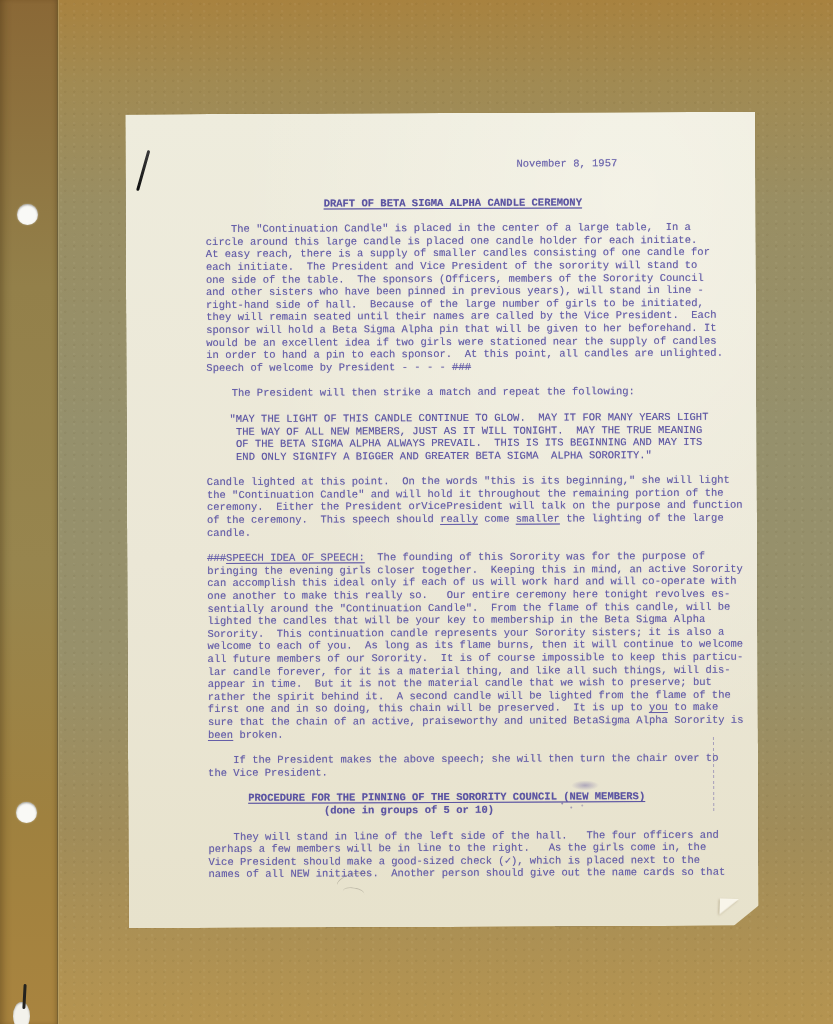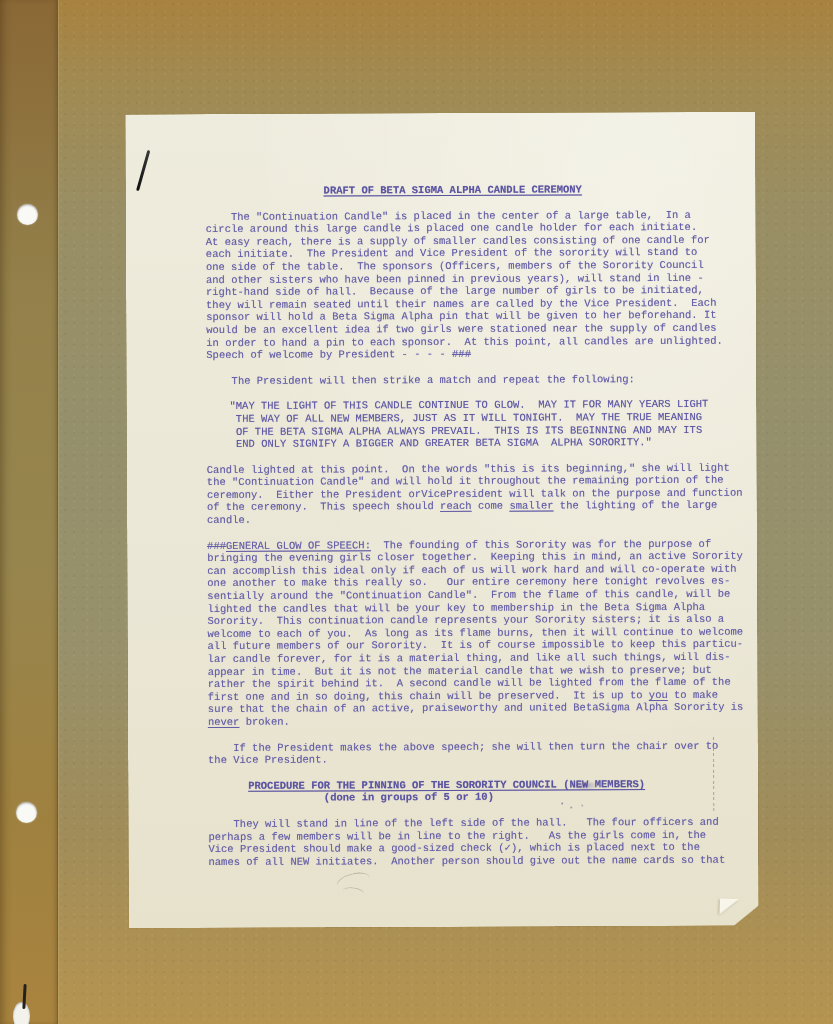--- a/index.html
+++ b/index.html
@@ -110,20 +110,21 @@
   <div class="crease"></div>
   <div class="hole top"></div>
   <div class="hole bottom"></div>
   <div class="edge-hole"></div>
   <div class="edge-mark"></div>
 
   <div class="paper">
     <div class="staple-mark"></div>
 
     <div class="paper-content">
+      <div class="date-line">November 8, 1957</div>
       <div>
           <div class="block title"><span class="u">DRAFT OF BETA SIGMA ALPHA CANDLE CEREMONY</span></div>
           <div class="block para">    The "Continuation Candle" is placed in the center of a large table,  In a
 circle around this large candle is placed one candle holder for each initiate.
 At easy reach, there is a supply of smaller candles consisting of one candle for
 each initiate.  The President and Vice President of the sorority will stand to
 one side of the table.  The sponsors (Officers, members of the Sorority Council
 and other sisters who have been pinned in previous years), will stand in line -
 right-hand side of hall.  Because of the large number of girls to be initiated,
 they will remain seated until their names are called by the Vice President.  Each
@@ -132,37 +133,37 @@
 in order to hand a pin to each sponsor.  At this point, all candles are unlighted.
 Speech of welcome by President - - - - <span class="s">###</span></div>
           <div class="block para">    The President will then strike a match and repeat the following:</div>
           <div class="block quote">"MAY THE LIGHT OF THIS CANDLE CONTINUE TO GLOW.  MAY IT FOR MANY YEARS LIGHT
  THE WAY OF ALL NEW MEMBERS, JUST AS IT WILL TONIGHT.  MAY THE TRUE MEANING
  OF THE BETA SIGMA ALPHA ALWAYS PREVAIL.  THIS IS ITS BEGINNING AND MAY ITS
  END ONLY SIGNIFY A BIGGER AND GREATER BETA SIGMA  ALPHA SORORITY."</div>
           <div class="block para">Candle lighted at this point.  On the words "this is its beginning," she will light
 the "Continuation Candle" and will hold it throughout the remaining portion of the
 ceremony.  Either the President orVicePresident will talk on the purpose and function
-of the ceremony.  This speech should <span class="u">reach</span> come <span class="u">smaller</span> the lighting of the large
+of the ceremony.  This speech should <span class="u">really</span> come <span class="u">smaller</span> the lighting of the large
 candle.</div>
-          <div class="block para"><span class="s">###</span><span class="u">GENERAL GLOW OF SPEECH:</span>  The founding of this Sorority was for the purpose of
+          <div class="block para"><span class="s">###</span><span class="u">SPEECH IDEA OF SPEECH:</span>  The founding of this Sorority was for the purpose of
 bringing the evening girls closer together.  Keeping this in mind, an active Sorority
 can accomplish this ideal only if each of us will work hard and will co-operate with
 one another to make this really so.   Our entire ceremony here tonight revolves es-
 sentially around the "Continuation Candle".  From the flame of this candle, will be
 lighted the candles that will be your key to membership in the Beta Sigma Alpha
 Sorority.  This continuation candle represents your Sorority sisters; it is also a
 welcome to each of you.  As long as its flame burns, then it will continue to welcome
 all future members of our Sorority.  It is of course impossible to keep this particu-
 lar candle forever, for it is a material thing, and like all such things, will dis-
 appear in time.  But it is not the material candle that we wish to preserve; but
 rather the spirit behind it.  A second candle will be lighted from the flame of the
 first one and in so doing, this chain will be preserved.  It is up to <span class="u">you</span> to make
 sure that the chain of an active, praiseworthy and united BetaSigma Alpha Sorority is
-<span class="u">never</span> broken.</div>
+<span class="u">been</span> broken.</div>
           <div class="block para">    If the President makes the above speech; she will then turn the chair over to
 the Vice President.</div>
           <div class="block heading"><span class="u">PROCEDURE FOR THE PINNING OF THE SORORITY COUNCIL (NEW MEMBERS)</span>
             (done in groups of 5 or 10)</div>
           <div class="block para">    They will stand in line of the left side of the hall.   The four officers and
 perhaps a few members will be in line to the right.   As the girls come in, the
 Vice President should make a good-sized check (✓), which is placed next to the
 names of all NEW initiates.  Another person should give out the name cards so that</div>
         </div>
     </div>

